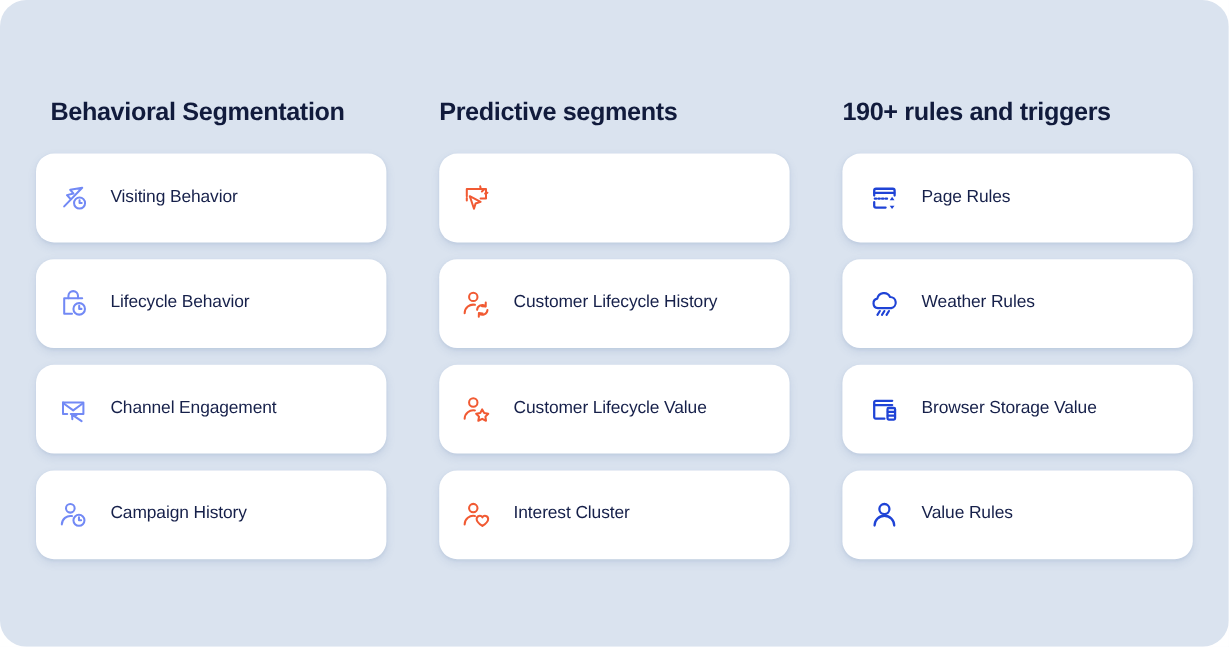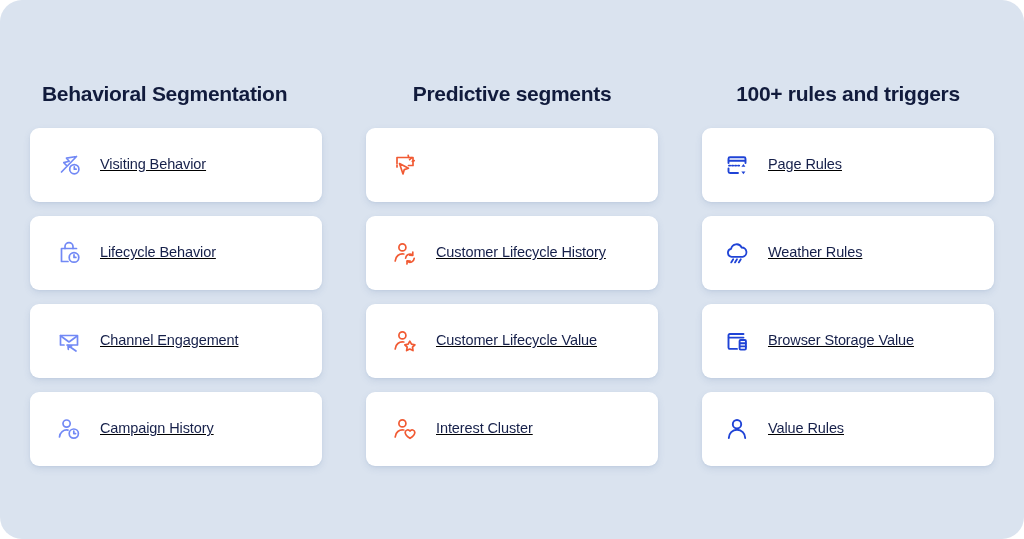--- a/index.html
+++ b/index.html
@@ -45,38 +45,37 @@
   }
 
   .column-title {
     font-size: 21px;
     font-weight: bold;
     color: #111b3c;
     letter-spacing: -0.3px;
     margin: 0 0 22px 12px;
     white-space: nowrap;
   }
-  .column-title.center { text-align: center; margin-left: 0; }
+  .column-title.center { margin-left: 0; }
 
   .cards {
     display: flex;
     flex-direction: column;
     gap: 14px;
   }
 
   .card {
     background: #ffffff;
-    border-radius: 9px;
+    border-radius: 15px;
     height: 74px;
     display: flex;
     align-items: center;
-    padding: 0 14px 0 24px;
+    padding: 0 14px 0 16px;
     box-sizing: border-box;
     box-shadow: 0 3px 7px rgba(80, 110, 160, 0.13), 0 1px 2px rgba(80, 110, 160, 0.08);
-    text-decoration: underline;
   }
 
   .card-icon {
     width: 30px;
     height: 30px;
     flex: 0 0 30px;
     display: flex;
     align-items: center;
     justify-content: center;
     margin-right: 16px;
@@ -202,21 +201,21 @@
               <path d="M20 24.3 c-3.1-2.1-4.8-3.8-4.8-5.9 a2.6 2.6 0 0 1 4.8 -1.3 a2.6 2.6 0 0 1 4.8 1.3 c0 2.1-1.7 3.8-4.8 5.9 Z"></path>
             </svg>
           </span>
           <span class="card-label">Interest Cluster</span>
         </div>
 
       </div>
     </div>
 
     <div class="column col-3">
-      <div class="column-title center">100+ rules and triggers</div>
+      <div class="column-title center">190+ rules and triggers</div>
       <div class="cards">
 
         <div class="card">
           <span class="card-icon">
             <svg viewBox="0 0 30 30" fill="none" stroke="#1f43d6" stroke-width="1.9" stroke-linecap="round" stroke-linejoin="round">
               <path d="M6.5 13 V8.8 a1.5 1.5 0 0 1 1.5 -1.5 H22 a1.5 1.5 0 0 1 1.5 1.5 V13"></path>
               <path d="M6.8 10.8 H23.2"></path>
               <path d="M6.5 18.5 V21.5 a1.5 1.5 0 0 0 1.5 1.5 H16"></path>
               <path d="M7 15.6 h1.2 M10 15.6 h1.2 M13 15.6 h1.2 M16 15.6 h1.2"></path>
               <path d="M21.4 14 L23.4 16.8 H19.4 Z" fill="#1f43d6" stroke="none"></path>

